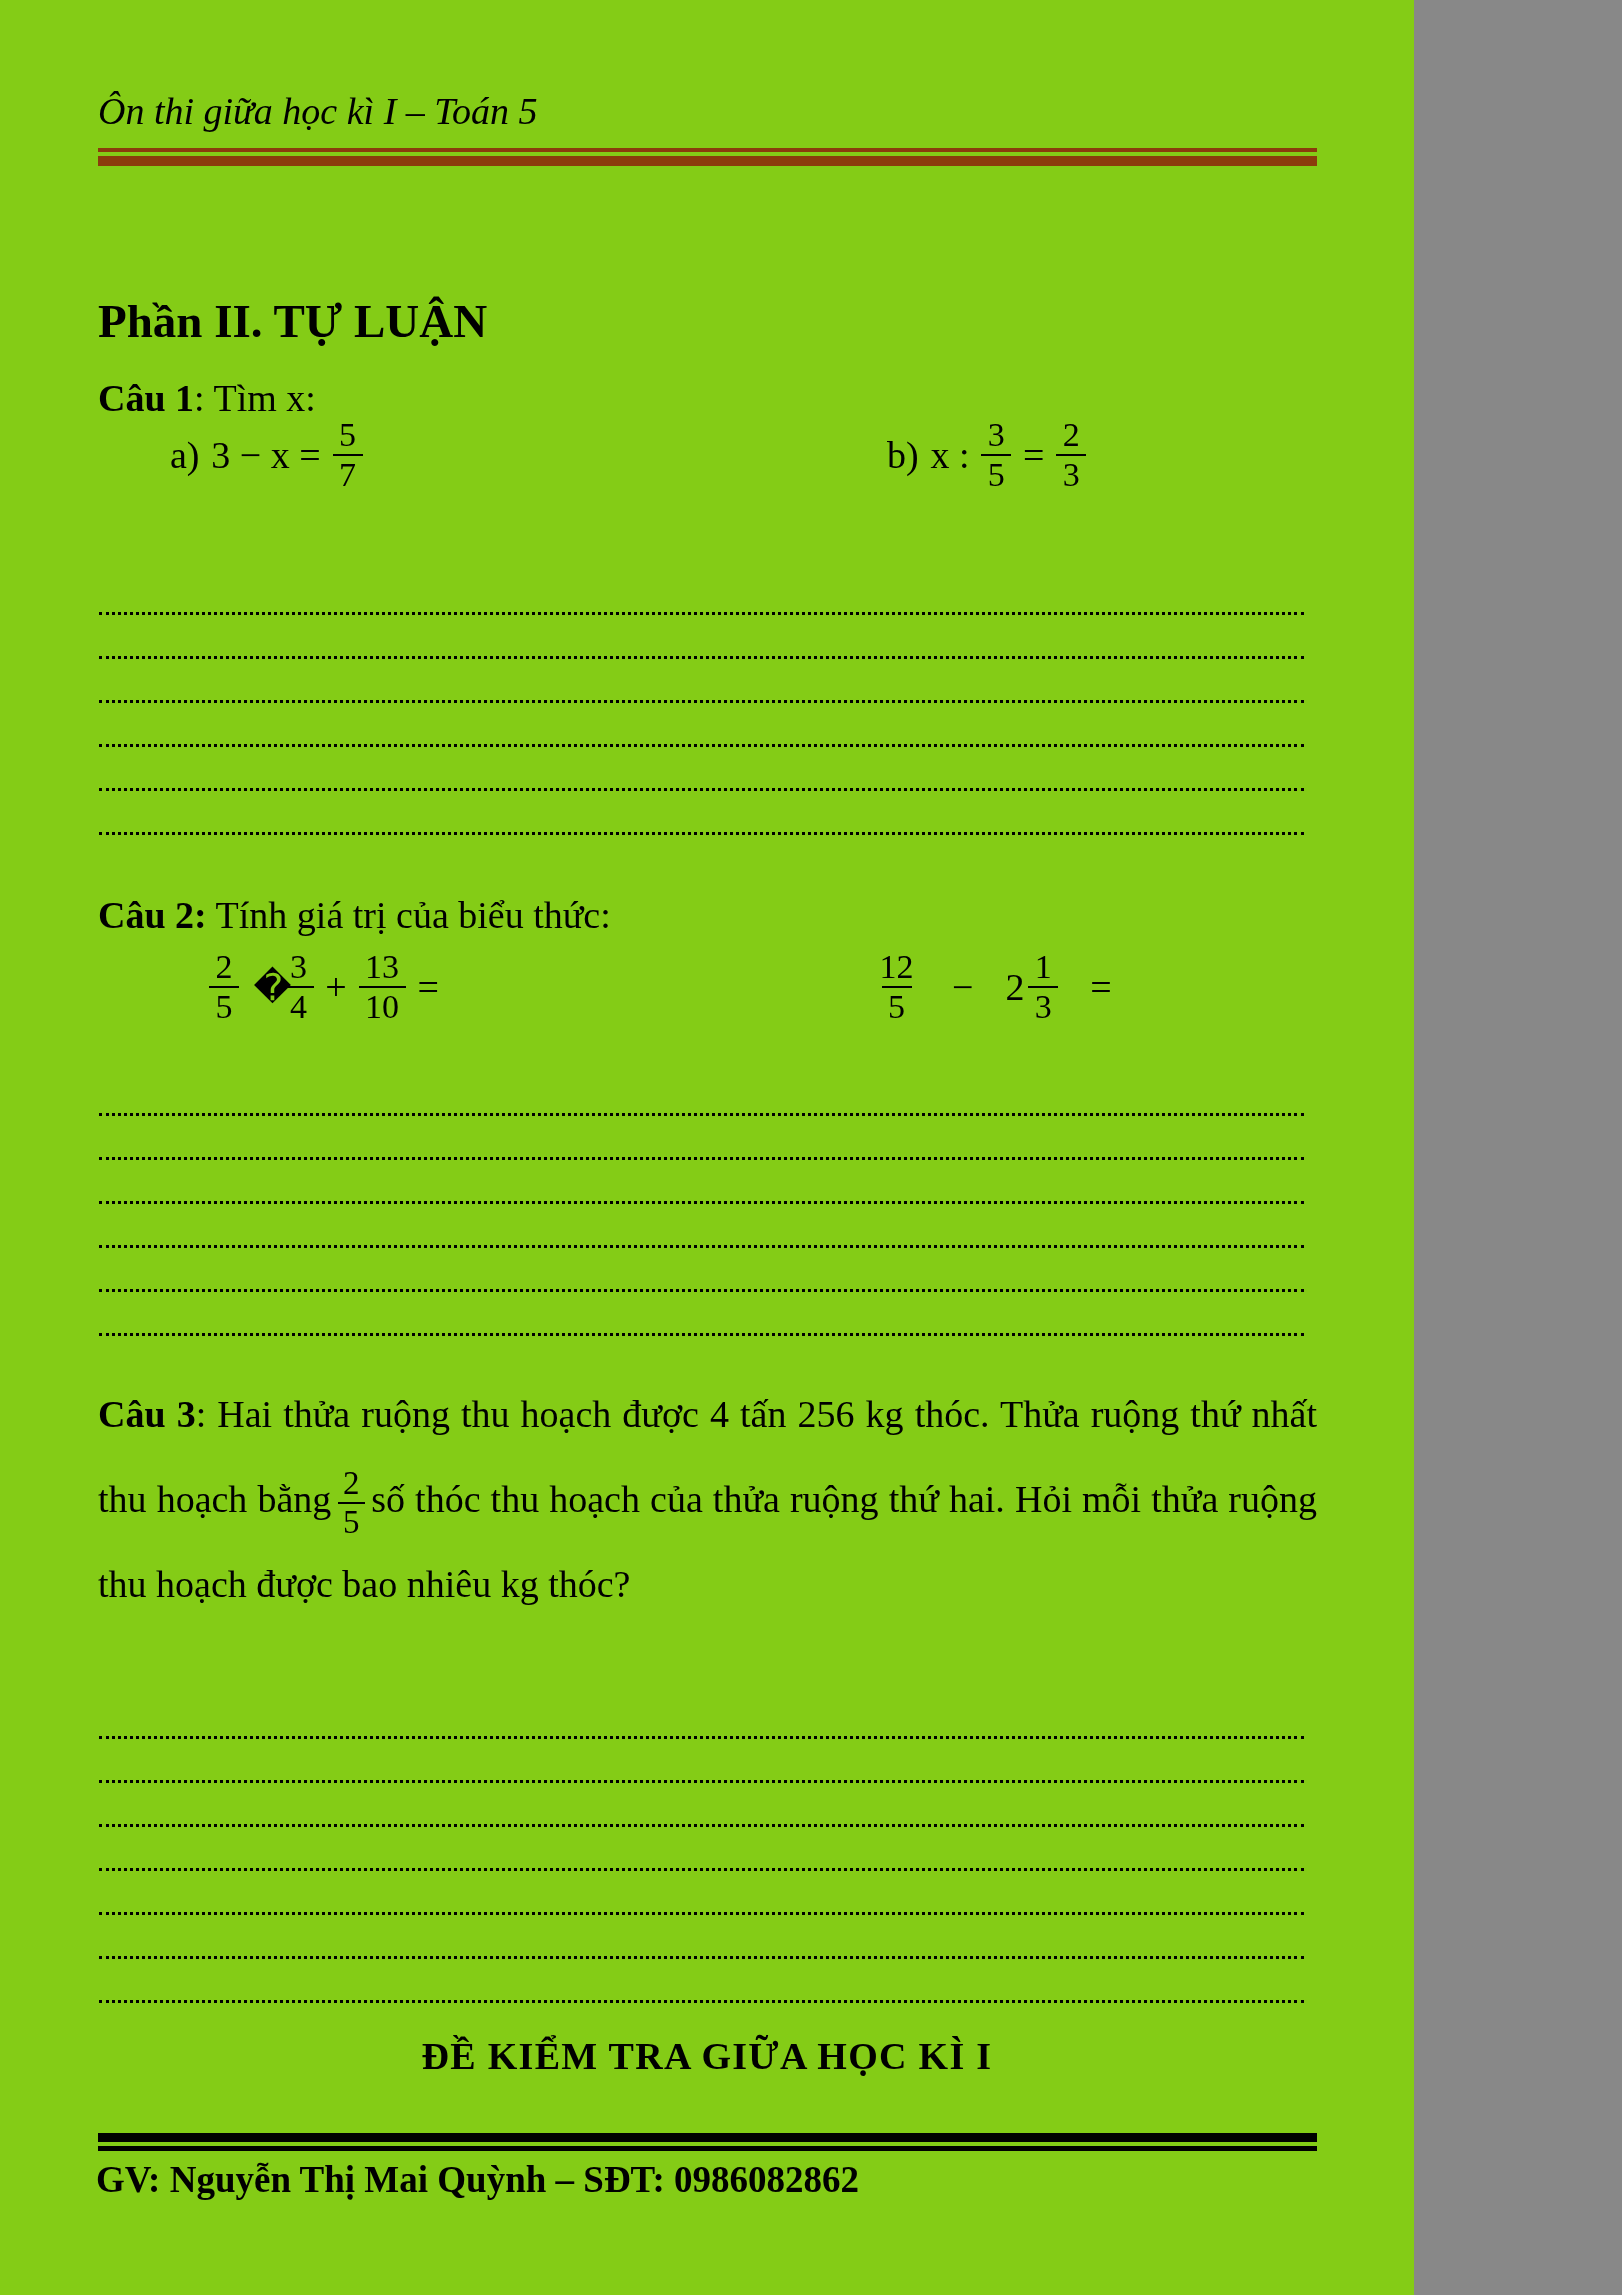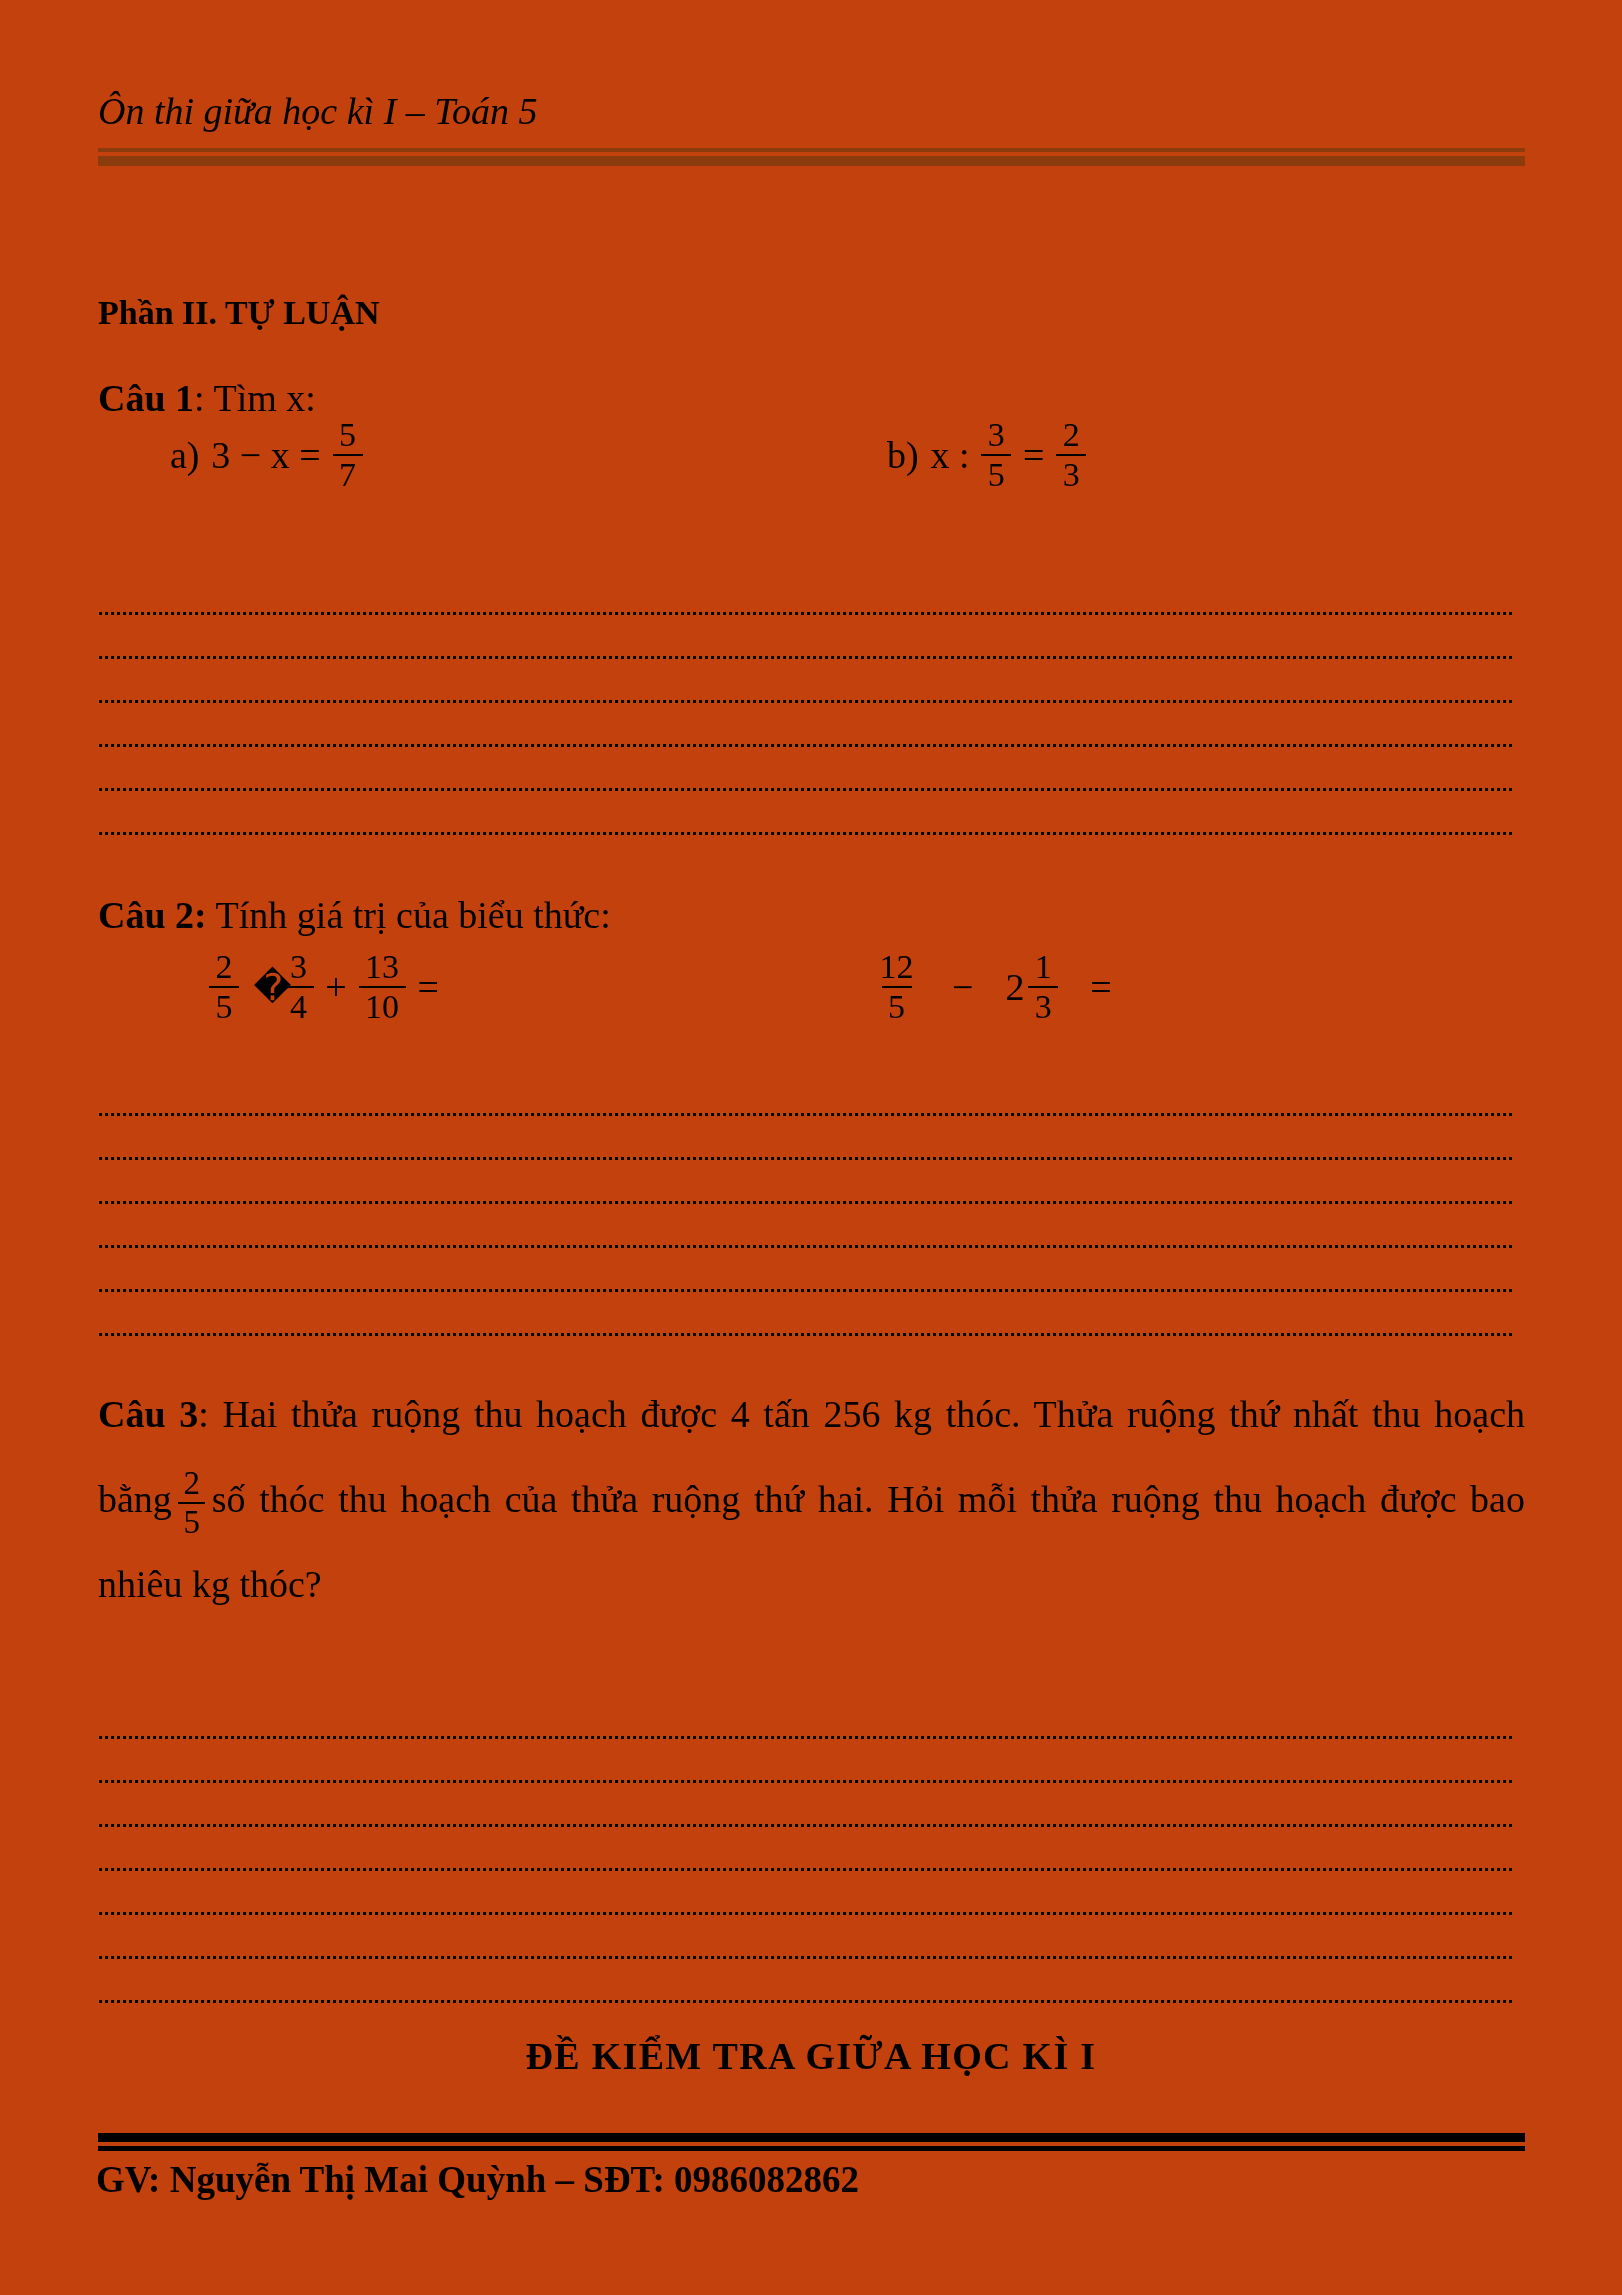--- a/index.html
+++ b/index.html
@@ -1,26 +1,26 @@
 <!DOCTYPE html>
 <html style="font-size:10.5px"><head>
 <meta charset="utf-8">
 <style>
   * { margin:0; padding:0; box-sizing:border-box; }
   body { background:#888; }
   .page {
-    position:relative; width:1622px; height:2295px; background:#c2410c;
+    position:relative; width:1414px; height:2295px; background:#84cc16;
     font-family:"Liberation Serif", serif; color:#000; overflow:hidden;
   }
   .abs { position:absolute; }
   .header-title { left:98px; top:89px; font-size:38px; font-style:italic; }
   .header-rule { left:98px; right:97px; top:148px; }
   .header-rule .thin  { height:3.9px;  margin-bottom:4.6px; }
   .header-rule .thick { height:9.2px; }
-  .section-title { left:98px; top:294px; font-size:34px; font-weight:bold; }
+  .section-title { left:98px; top:294px; font-size:47px; font-weight:bold; }
   .qline { font-size:38px; }
   .q1-line { left:98px; top:376px; }
   .q2-line { left:98px; top:893px; }
   .bold { font-weight:bold; }
   .math-row { left:98px; right:98px; height:124px; }
   .q1-math { top:416px; }
   .q2-math { top:948px; }
   .expr { position:absolute; top:0; display:flex; align-items:center; gap:11.8px; font-size:38px; }
   .expr-q1a { left:72px; }
   .expr-q1b { left:789px; }

